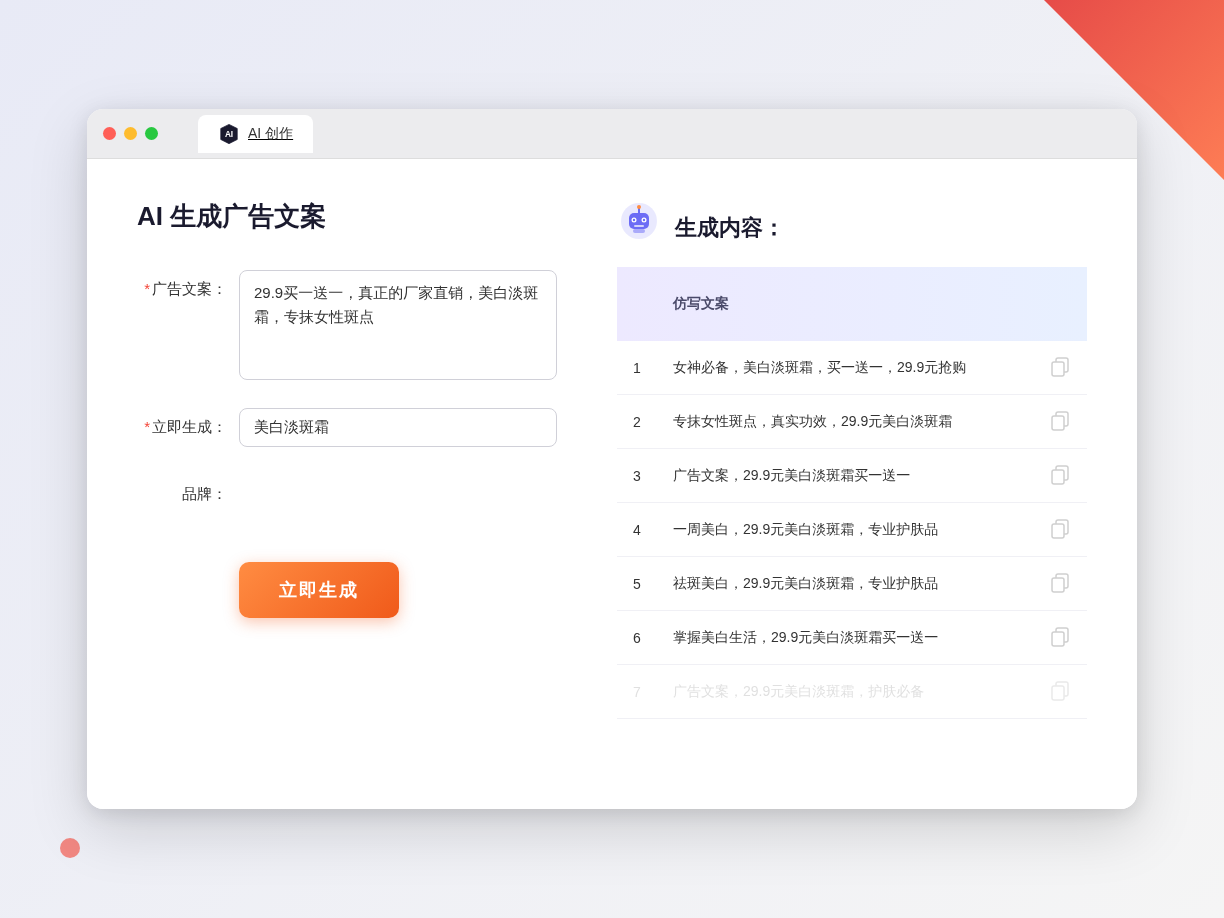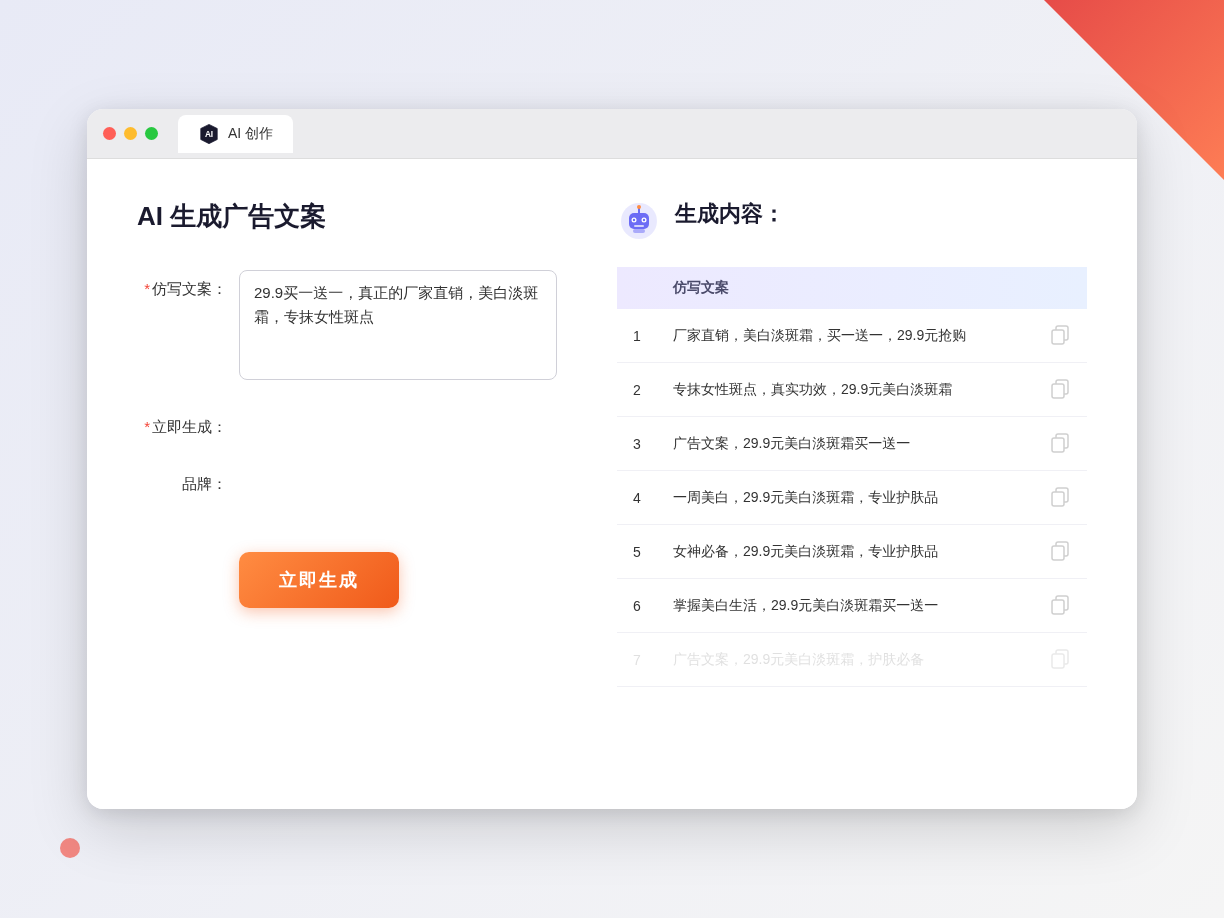--- a/index.html
+++ b/index.html
@@ -50,22 +50,23 @@
       z-index: 10;
     }
 
     
     .title-bar {
       background: #ececee;
       height: 50px;
       display: flex;
       align-items: center;
       padding: 0 16px;
-      gap: 0;
+      gap: 20px;
       border-bottom: 1px solid #ddd;
+      text-decoration: underline;
     }
 
     .traffic-lights {
       display: flex;
       gap: 8px;
       align-items: center;
     }
 
     .traffic-light {
       width: 13px;
@@ -173,21 +174,21 @@
       transition: opacity 0.2s;
     }
 
     
     .right-panel {
       flex: 1;
     }
 
     .right-header {
       display: flex;
-      align-items: flex-start;
+      align-items: flex-end;
       gap: 14px;
       margin-bottom: 24px;
     }
 
     .robot-icon {
       width: 44px;
       height: 44px;
     }
 
     .right-title {
@@ -199,21 +200,21 @@
     .results-table {
       width: 100%;
       border-collapse: collapse;
     }
 
     .results-table thead tr {
       background: linear-gradient(90deg, #ede9ff, #e8f0ff);
     }
 
     .results-table thead th {
-      padding: 12px 16px;
+      padding: 28px 16px;
       text-align: left;
       font-size: 14px;
       font-weight: 600;
       color: #4a4a6a;
     }
 
     .results-table tbody tr {
       border-bottom: 1px solid #f0f0f5;
     }
 
@@ -276,30 +277,31 @@
   </div>
 
   <div class="main-content">
 
     <div class="left-panel">
       <h1 class="panel-title">AI 生成广告文案</h1>
 
       
       <div class="form-group">
         <label class="form-label">
-          <span class="required">*</span><span>仿写文案：</span>
+          <span class="required">*</span><span>广告文案：</span>
         </label>
         <textarea class="form-input" style="">29.9买一送一，真正的厂家直销，美白淡斑霜，专抹女性斑点</textarea>
       </div>
 
       
       <div class="form-group">
         <label class="form-label">
           <span class="required">*</span><span>立即生成：</span>
         </label>
+        <input type="text" class="form-input" value="美白淡斑霜" style="">
       </div>
 
       
       <div class="form-group">
         <label class="form-label">品牌：</label>
       </div>
 
       
       <button class="generate-btn">立即生成</button>
     </div>
@@ -331,21 +333,21 @@
         <thead>
           <tr>
             <th style="width:40px;"></th>
             <th>仿写文案</th>
             <th style="width:40px;"></th>
           </tr>
         </thead>
         <tbody id="results-tbody">
         <tr>
               <td class="row-num">1</td>
-              <td>厂家直销，美白淡斑霜，买一送一，29.9元抢购</td>
+              <td>女神必备，美白淡斑霜，买一送一，29.9元抢购</td>
               <td class="copy-icon-cell"><span class="copy-icon"><svg viewBox="0 0 22 22" fill="none" xmlns="http://www.w3.org/2000/svg">
       <rect x="7" y="3" width="12" height="14" rx="2" stroke="#888" stroke-width="1.5" fill="none"></rect>
       <rect x="3" y="7" width="12" height="14" rx="2" stroke="#888" stroke-width="1.5" fill="white"></rect>
     </svg></span></td>
             </tr>
             <tr>
               <td class="row-num">2</td>
               <td>专抹女性斑点，真实功效，29.9元美白淡斑霜</td>
               <td class="copy-icon-cell"><span class="copy-icon"><svg viewBox="0 0 22 22" fill="none" xmlns="http://www.w3.org/2000/svg">
       <rect x="7" y="3" width="12" height="14" rx="2" stroke="#888" stroke-width="1.5" fill="none"></rect>
@@ -363,21 +365,21 @@
             <tr>
               <td class="row-num">4</td>
               <td>一周美白，29.9元美白淡斑霜，专业护肤品</td>
               <td class="copy-icon-cell"><span class="copy-icon"><svg viewBox="0 0 22 22" fill="none" xmlns="http://www.w3.org/2000/svg">
       <rect x="7" y="3" width="12" height="14" rx="2" stroke="#888" stroke-width="1.5" fill="none"></rect>
       <rect x="3" y="7" width="12" height="14" rx="2" stroke="#888" stroke-width="1.5" fill="white"></rect>
     </svg></span></td>
             </tr>
             <tr>
               <td class="row-num">5</td>
-              <td>女神必备，29.9元美白淡斑霜，专业护肤品</td>
+              <td>祛斑美白，29.9元美白淡斑霜，专业护肤品</td>
               <td class="copy-icon-cell"><span class="copy-icon"><svg viewBox="0 0 22 22" fill="none" xmlns="http://www.w3.org/2000/svg">
       <rect x="7" y="3" width="12" height="14" rx="2" stroke="#888" stroke-width="1.5" fill="none"></rect>
       <rect x="3" y="7" width="12" height="14" rx="2" stroke="#888" stroke-width="1.5" fill="white"></rect>
     </svg></span></td>
             </tr>
             <tr>
               <td class="row-num">6</td>
               <td>掌握美白生活，29.9元美白淡斑霜买一送一</td>
               <td class="copy-icon-cell"><span class="copy-icon"><svg viewBox="0 0 22 22" fill="none" xmlns="http://www.w3.org/2000/svg">
       <rect x="7" y="3" width="12" height="14" rx="2" stroke="#888" stroke-width="1.5" fill="none"></rect>

